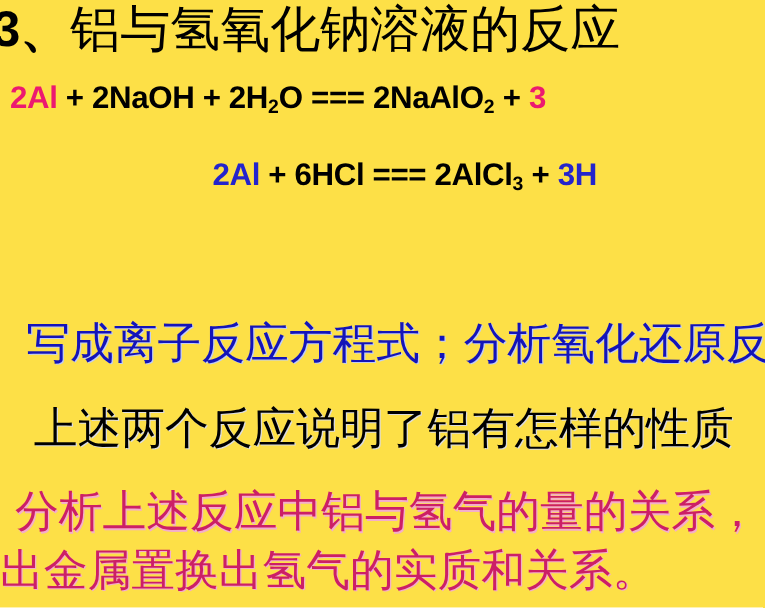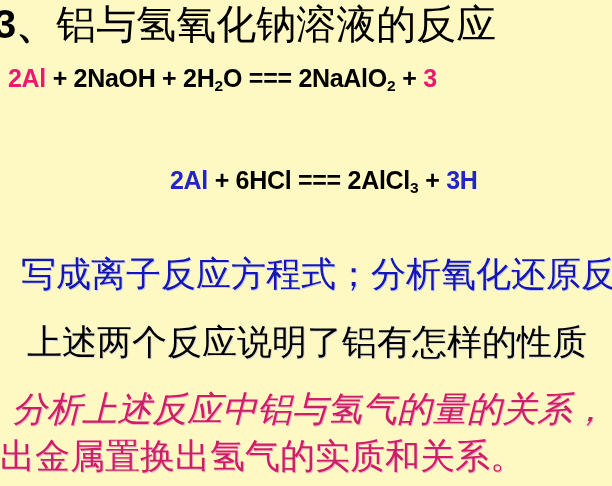--- a/index.html
+++ b/index.html
@@ -4,21 +4,21 @@
 <style>
   html, body {
     margin: 0;
     padding: 0;
     background: #ffffff;
   }
   #stage {
     position: relative;
     width: 612px;
     height: 486px;
-    background: #fef9c3;
+    background: #fde047;
     overflow: hidden;
     font-family: "Liberation Serif", "DejaVu Serif", serif;
   }
   .line {
     position: absolute;
     white-space: nowrap;
     line-height: 1.15;
     color: #000000;
   }
   
@@ -38,21 +38,21 @@
   }
   
   .equation {
     font-family: "Liberation Sans", "DejaVu Sans", sans-serif;
     font-weight: bold;
     font-size: 25px;
     letter-spacing: -0.3px;
     line-height: 1.2;
   }
   .eq1 { top: 63px;  left: 8px; }
-  .eq2 { top: 125px; left: 170px; margin-top: 40px; }
+  .eq2 { top: 125px; left: 170px; }
   .equation .subscript {
     font-size: 0.62em;
     vertical-align: -0.28em;
     letter-spacing: 0;
   }
   
   .body-line { font-size: 35px; }
   .heading   { top: 196px; left: 1px;  color: #000000; }
   .pt-blue   { top: 255px; left: 21px; text-shadow: 1px 1px 0 #c2cdf4; }
   .pt-black  { top: 323px; left: 27px; text-shadow: 1px 1px 0 #dcdcdc; }
@@ -70,17 +70,17 @@
 
   <div class="line equation eq1"><span style="color: rgb(236, 25, 112);">2Al</span><span style="color: rgb(0, 0, 0);"> + 2NaOH + 2H</span><span class="subscript" style="color: rgb(0, 0, 0);">2</span><span style="color: rgb(0, 0, 0);">O === 2NaAlO</span><span class="subscript" style="color: rgb(0, 0, 0);">2</span><span style="color: rgb(0, 0, 0);"> + </span><span style="color: rgb(236, 25, 112);">3</span></div>
 
   <div class="line equation eq2"><span style="color: rgb(36, 36, 204);">2Al</span><span style="color: rgb(0, 0, 0);"> + 6HCl === 2AlCl</span><span class="subscript" style="color: rgb(0, 0, 0);">3</span><span style="color: rgb(0, 0, 0);"> + </span><span style="color: rgb(36, 36, 204);">3H</span></div>
 
 
   <div class="line body-line pt-blue" style="color: rgb(20, 20, 184);">写成离子反应方程式；分析氧化还原反</div>
 
   <div class="line body-line pt-black" style="color: rgb(0, 0, 0);">上述两个反应说明了铝有怎样的性质</div>
 
-  <div class="line body-line pt-mag1" style="color: rgb(204, 31, 102); font-style: italic;">分析上述反应中铝与氢气的量的关系，</div>
+  <div class="line body-line pt-mag1" style="color: rgb(204, 31, 102);">分析上述反应中铝与氢气的量的关系，</div>
 
   <div class="line body-line pt-mag2" style="color: rgb(204, 31, 102);">出金属置换出氢气的实质和关系。</div>
 
 </div>
 
 </body></html>

